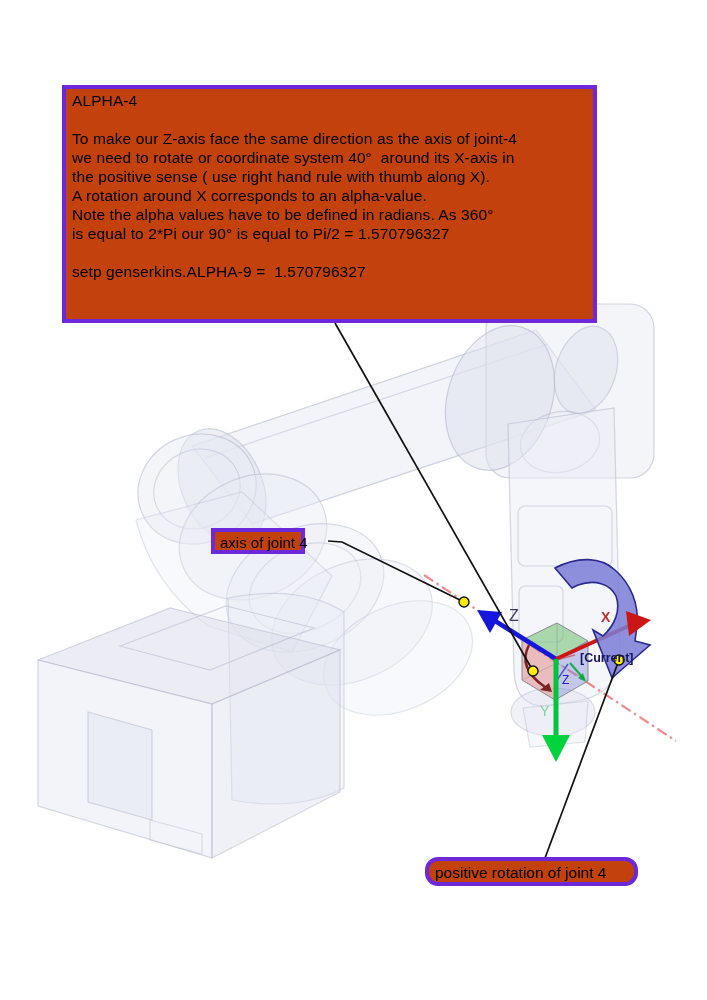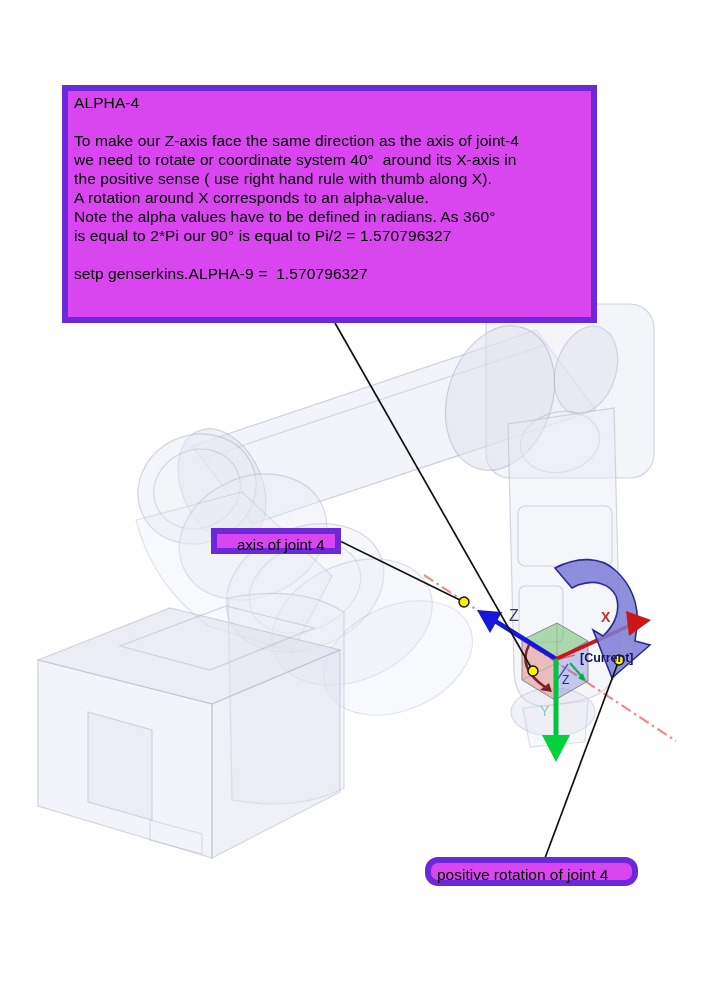--- a/index.html
+++ b/index.html
@@ -1,22 +1,22 @@
 <!DOCTYPE html>
 <html><head>
 <meta charset="utf-8">
 <style>
   html,body{margin:0;padding:0;background:#fff;}
   #stage{position:relative;width:707px;height:1000px;background:#ffffff;overflow:hidden;
          font-family:"Liberation Sans","DejaVu Sans",sans-serif;}
   #scene{position:absolute;left:0;top:0;}
-  .callout{position:absolute;background:#d946ef;border:6px solid #6d28d9;color:#000;box-sizing:border-box;}
+  .callout{position:absolute;background:#c2410c;border:4px solid #6d28d9;color:#000;box-sizing:border-box;}
   #note-box{left:62px;top:85px;width:535px;height:238px;padding:2px 4px 0 6px;font-size:15.5px;}
   .note-line{min-height:19px;line-height:19px;white-space:pre;letter-spacing:0.1px;}
-  #axis-label{left:211px;top:528px;width:130px;height:26px;font-size:15px;line-height:21px;padding-left:20px;white-space:nowrap;}
+  #axis-label{left:211px;top:528px;width:94px;height:26px;font-size:15px;line-height:21px;padding-left:5px;white-space:nowrap;}
   #rotation-label{left:425px;top:857px;width:213px;height:29px;font-size:15.5px;line-height:24px;padding-left:6px;white-space:nowrap;border-radius:13px;}
   svg text{font-family:"Liberation Sans","DejaVu Sans",sans-serif;}
 </style>
 </head>
 <body>
 
 <div id="stage">
 
 <svg id="scene" width="707" height="1000" viewBox="0 0 707 1000">
 

